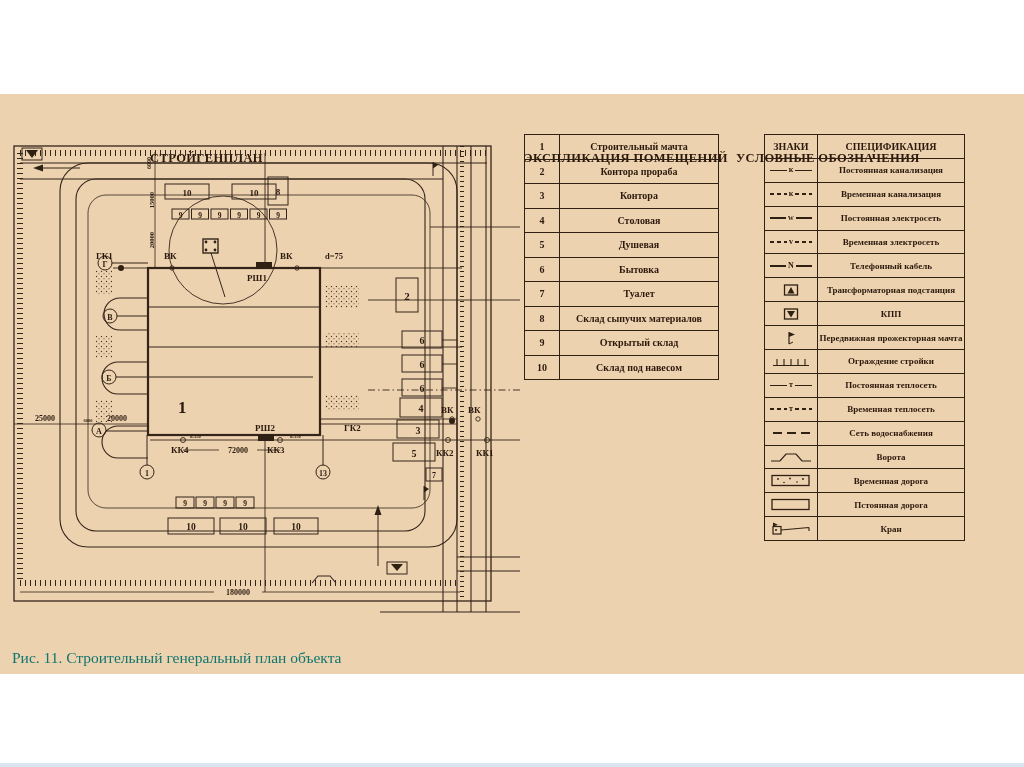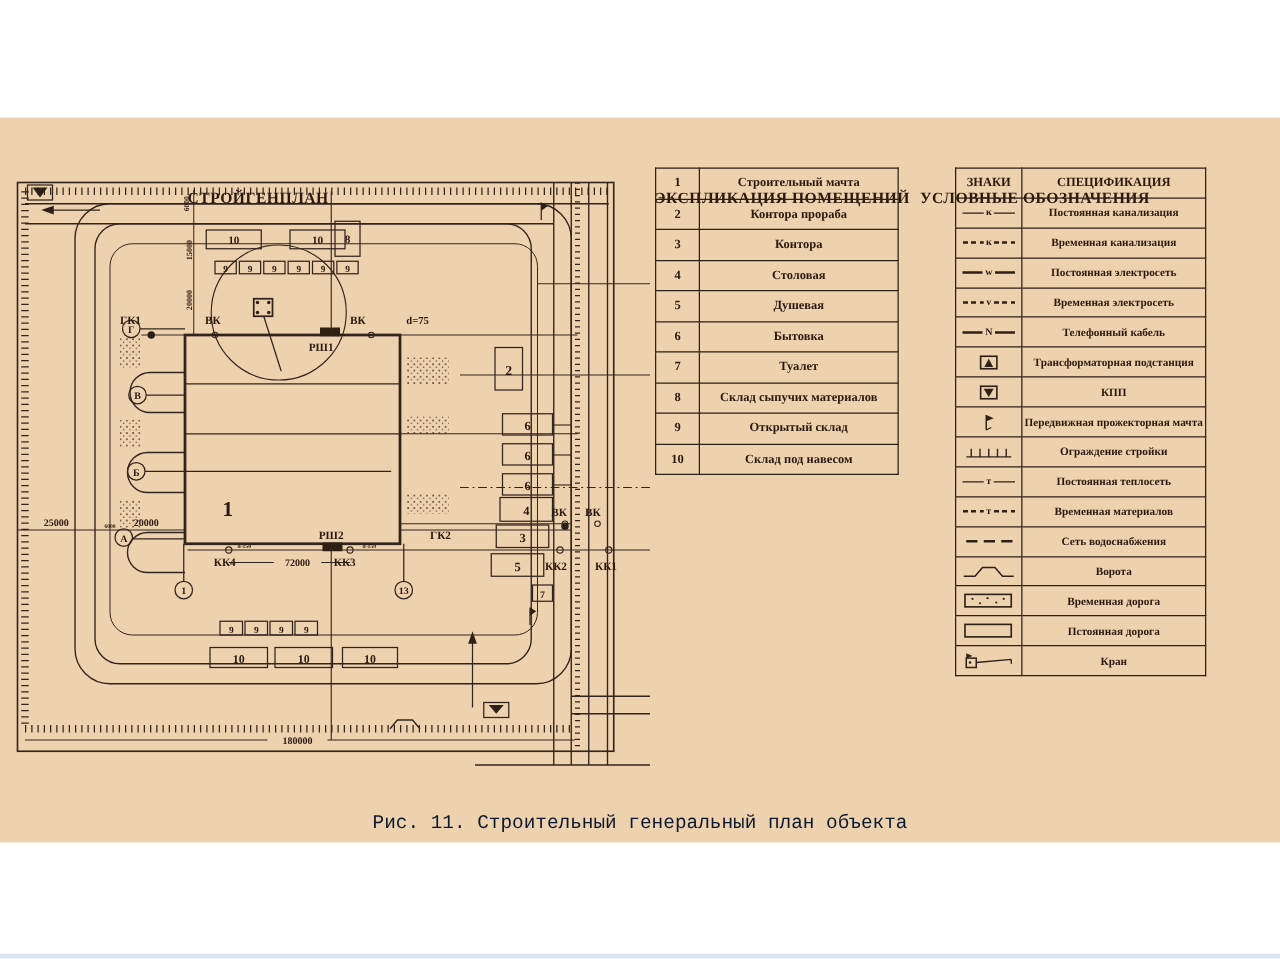--- a/index.html
+++ b/index.html
@@ -4,22 +4,22 @@
 <style>
   html,body{margin:0;padding:0;background:#ffffff;}
   .page{position:relative;width:1024px;height:767px;background:#ffffff;overflow:hidden;
         font-family:"Liberation Serif",serif;color:#2b190c;}
   .band{position:absolute;left:0;top:94px;width:1024px;height:580px;background:#edd2b0;}
   .bottom-strip{position:absolute;left:0;bottom:0;width:1024px;height:4px;background:#d9e6f2;}
   .sec-title{position:absolute;font-weight:bold;font-size:12.5px;letter-spacing:.4px;text-align:left;white-space:nowrap;margin-top:44px;}
   #plan-title{left:150px;top:107px;width:195px;}
   #expl-title{left:524px;top:107px;width:190px;}
   #legend-title{left:736px;top:107px;width:196px;}
-  .caption{position:absolute;left:12px;top:649px;width:1000px;text-align:center;
-           font-size:15.5px;color:#0f172a;font-family:Liberation Mono, monospace;}
+  .caption{position:absolute;left:12px;top:649px;width:1000px;text-align:left;
+           font-size:15.5px;color:#0f766e;}
   table{border-collapse:collapse;position:absolute;background:transparent;}
   #expl-table{left:524px;top:134px;}
   #expl-table td{border:1.6px solid #2e2013;font-size:10px;font-weight:bold;text-align:center;
                  height:23.5px;padding:0 2px;}
   #expl-table td.num{width:30px;}
   #expl-table td.nm{width:154px;}
   #legend-table{left:764px;top:134px;}
   #legend-table td,#legend-table th{border:1.6px solid #2e2013;font-size:9px;font-weight:bold;
                  text-align:center;height:22.9px;padding:0 1px;}
   #legend-table th{font-size:10px;text-align:center;}
@@ -417,21 +417,21 @@
           <td class="sp">Постоянная теплосеть</td>
         </tr>
     <tr>
           <td class="sg">
             <div class="ll">
               <span class="seg dash"></span>
               <span class="lt">т</span>
               <span class="seg dash"></span>
             </div>
           </td>
-          <td class="sp">Временная материалов</td>
+          <td class="sp">Временная теплосеть</td>
         </tr>
     <tr>
           <td class="sg">
             <div class="dashes">
               <i></i>
               <i></i>
               <i></i>
             </div>
           </td>
           <td class="sp">Сеть водоснабжения</td>

